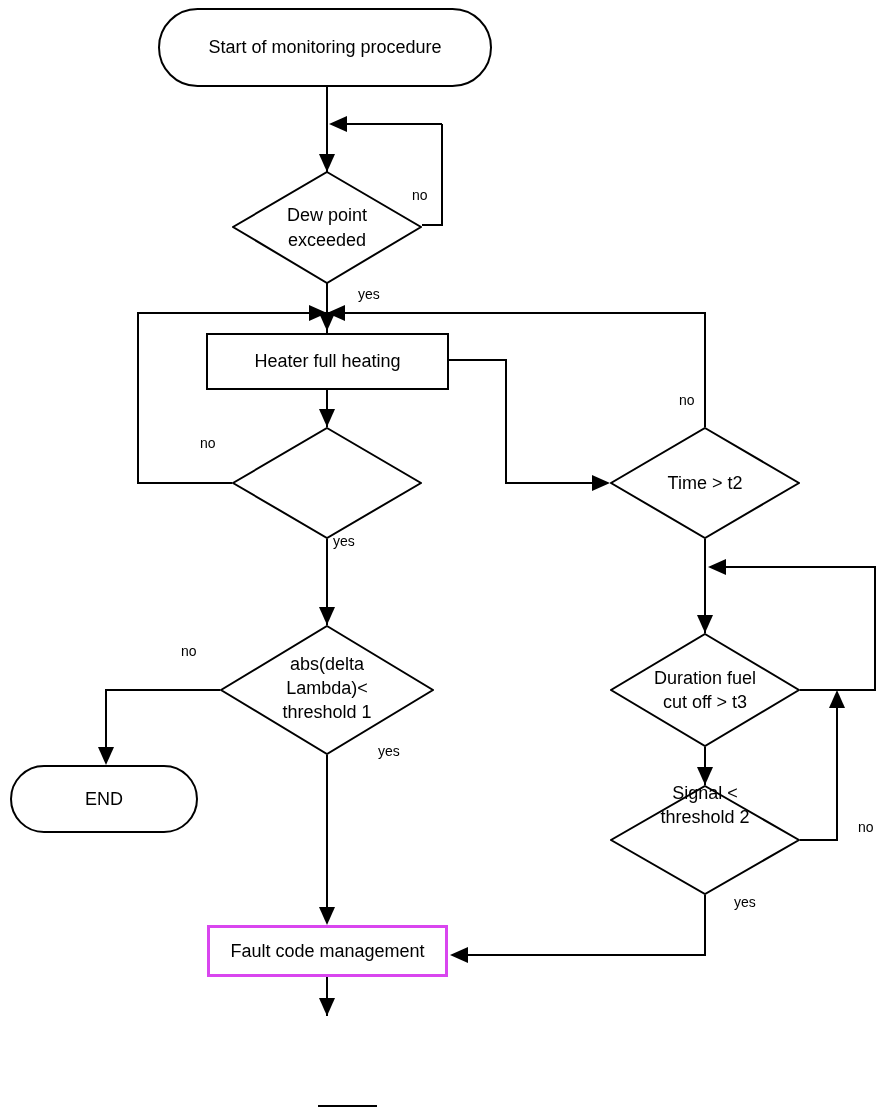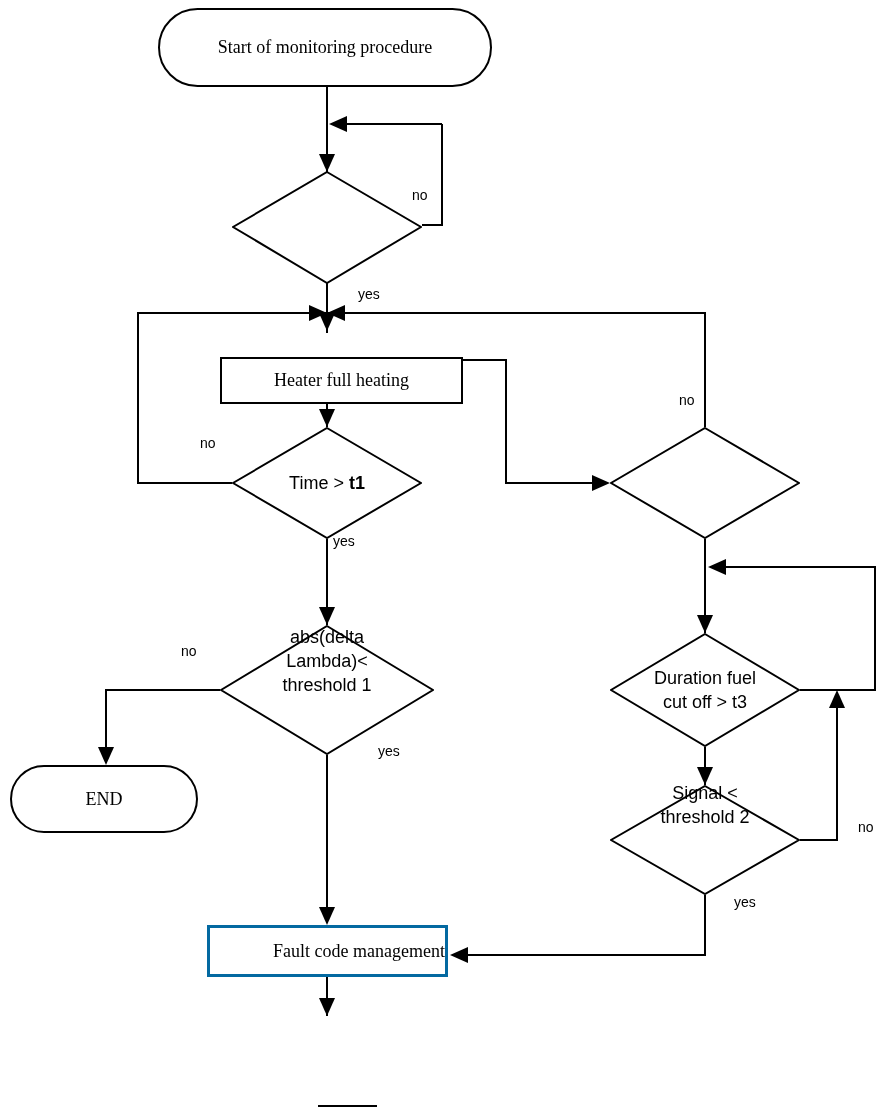--- a/index.html
+++ b/index.html
@@ -8,24 +8,24 @@
     font-family:"Liberation Sans",sans-serif;color:#000;overflow:hidden;
   }
   .h,.v{position:absolute;background:#000;}
   .h{height:2px;}
   .v{width:2px;}
   .arr{position:absolute;width:0;height:0;}
   .arr-down{border-left:8px solid transparent;border-right:8px solid transparent;border-top:18px solid #000;}
   .arr-up{border-left:8px solid transparent;border-right:8px solid transparent;border-bottom:18px solid #000;}
   .arr-left{border-top:8px solid transparent;border-bottom:8px solid transparent;border-right:18px solid #000;}
   .arr-right{border-top:8px solid transparent;border-bottom:8px solid transparent;border-left:18px solid #000;}
-  .shape{position:absolute;box-sizing:border-box;background:#fff;display:flex;align-items:center;justify-content:center;text-align:center;font-family:Liberation Serif, serif;}
+  .shape{position:absolute;box-sizing:border-box;background:#fff;display:flex;align-items:center;justify-content:center;text-align:center;}
   .terminator{border:2px solid #000;}
   .process{border:2px solid #000;}
-  .process-bold{border:3px solid #0369a1;justify-content:flex-end;}
+  .process-bold{border:3px solid #d946ef;}
   .circle{border:2px solid #000;border-radius:50%;}
   .dsvg{position:absolute;}
   .dlabel{position:absolute;display:flex;align-items:center;justify-content:center;text-align:center;}
   .node-label{white-space:pre-line;font-size:18px;line-height:1.35;}
   .edge-label{position:absolute;font-size:14px;line-height:1;}
 </style>
 </head>
 <body>
 
 <div id="canvas">
@@ -93,40 +93,44 @@
   <div class="arr arr-left" style="left:450px;top:947px;"></div>
   <div class="arr arr-down" style="left:319px;top:998px;"></div>
 
   <div class="shape terminator" style="left:158px;top:8px;width:334px;height:79px;border-radius:40px;">
     <div class="node-label">Start of monitoring procedure</div>
   </div>
 
   <svg class="dsvg" style="left:232px;top:171px;" width="190" height="113" viewBox="0 0 190 113">
     <polygon points="95,1 189,56 95,112 1,56" fill="#fff" stroke="#000" stroke-width="2"></polygon>
   </svg>
+  <div class="dlabel" style="left:232px;top:171px;width:190px;height:113px;">
+    <div class="node-label">Dew point
+exceeded</div>
+  </div>
 
-  <div class="shape process" style="left:220px;top:333px;width:243px;height:47px;margin-top:24px;">
+  <div class="shape process" style="left:206px;top:333px;width:243px;height:57px;">
     <div class="node-label">Heater full heating</div>
   </div>
 
   <svg class="dsvg" style="left:232px;top:427px;" width="190" height="112" viewBox="0 0 190 112">
     <polygon points="95,1 189,56 95,111 1,56" fill="#fff" stroke="#000" stroke-width="2"></polygon>
   </svg>
-  <div class="dlabel" style="left:232px;top:427px;width:190px;height:112px;">
-    <div class="node-label"><span>Time &gt; </span><b>t1</b></div>
-  </div>
 
   <svg class="dsvg" style="left:610px;top:427px;" width="190" height="112" viewBox="0 0 190 112">
     <polygon points="95,1 189,56 95,111 1,56" fill="#fff" stroke="#000" stroke-width="2"></polygon>
   </svg>
+  <div class="dlabel" style="left:610px;top:427px;width:190px;height:112px;">
+    <div class="node-label">Time &gt; t2</div>
+  </div>
 
   <svg class="dsvg" style="left:220px;top:625px;" width="214" height="130" viewBox="0 0 214 130">
     <polygon points="107,1 213,65 107,129 1,65" fill="#fff" stroke="#000" stroke-width="2"></polygon>
   </svg>
-  <div class="dlabel" style="left:220px;top:596px;width:214px;height:130px;">
+  <div class="dlabel" style="left:220px;top:623px;width:214px;height:130px;">
     <div class="node-label">abs(delta
 Lambda)&lt;
 threshold 1</div>
   </div>
 
   <div class="shape terminator" style="left:10px;top:765px;width:188px;height:68px;border-radius:39px;">
     <div class="node-label">END</div>
   </div>
 
   <svg class="dsvg" style="left:610px;top:633px;" width="190" height="114" viewBox="0 0 190 114">

